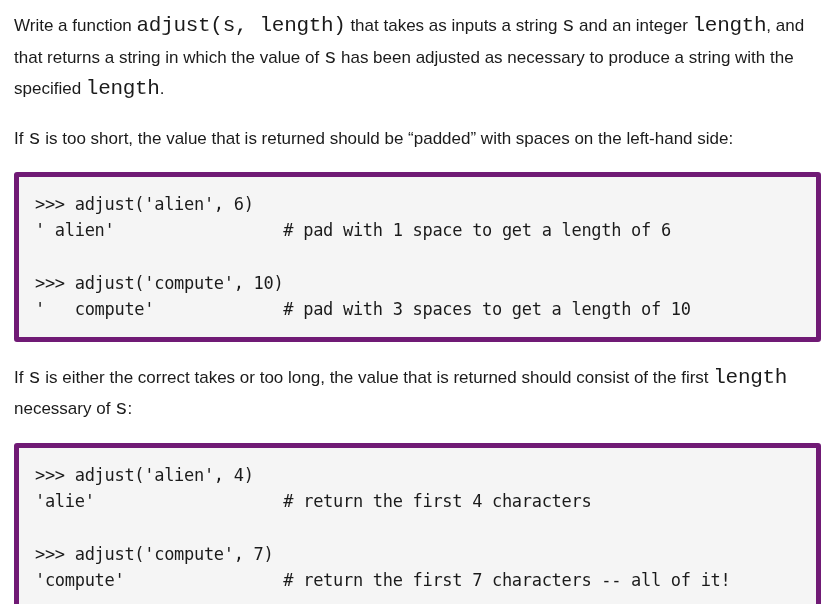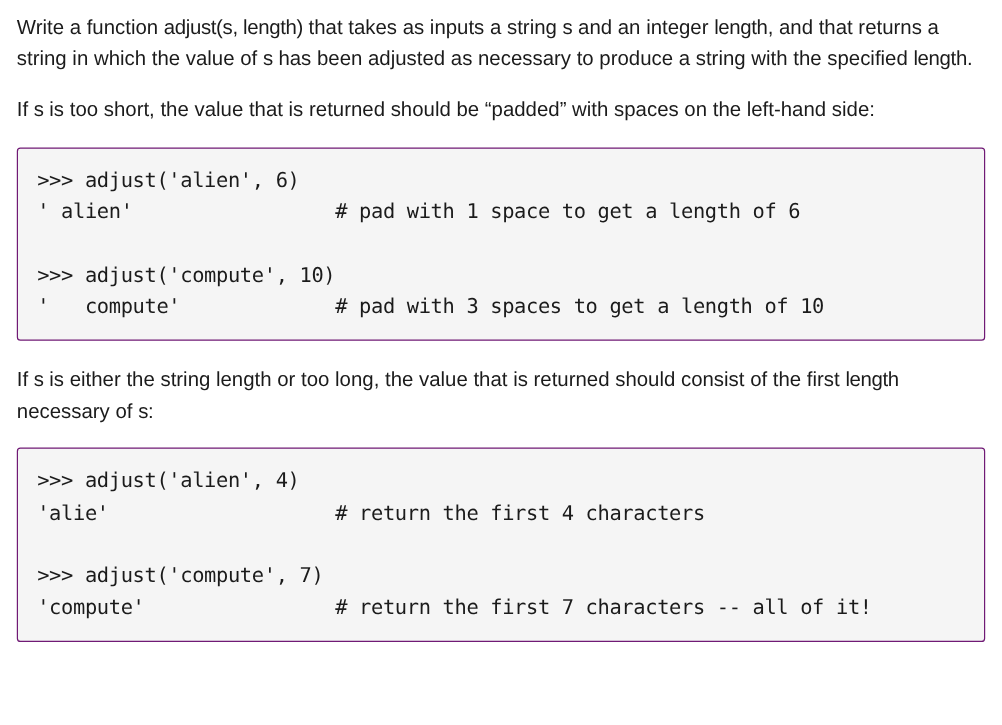--- a/index.html
+++ b/index.html
@@ -9,27 +9,27 @@
       margin: 0;
       padding: 10px 14px;
       width: 835px;
       box-sizing: border-box;
       line-height: 1.5;
     }
     p {
       margin: 0 0 18px 0;
     }
     .code-inline {
-      font-family: Liberation Sans, sans-serif;
-      font-size: 17px;
+      font-family: Liberation Mono, monospace;
+      font-size: 21px;
       letter-spacing: -0.3px;
     }
     .code-block {
       background-color: #f5f5f5;
-      border: 1px solid #701a75;
+      border: 5px solid #701a75;
       border-radius: 3px;
       padding: 14px 16px;
       font-family: "Segoe UI Mono", "DejaVu Sans Mono", Consolas, monospace;
       font-size: 17px;
       letter-spacing: -0.3px;
       line-height: 1.55;
       margin: 0 0 20px 0;
       white-space: pre;
       overflow: hidden;
     }
@@ -45,20 +45,20 @@
   <span>If </span><span class="code-inline">s</span><span> is too short, the value that is returned should be “padded” with spaces on the left-hand side:</span>
 </p>
 
 <div class="code-block">&gt;&gt;&gt; adjust('alien', 6)
 ' alien'                 # pad with 1 space to get a length of 6
 
 &gt;&gt;&gt; adjust('compute', 10)
 '   compute'             # pad with 3 spaces to get a length of 10</div>
 
 <p>
-  <span>If </span><span class="code-inline">s</span><span> is either the string length or too long, the value that is returned should consist of the first </span><span class="code-inline">length</span><span> necessary of </span><span class="code-inline">s</span><span>:</span>
+  <span>If </span><span class="code-inline">s</span><span> is either the correct takes or too long, the value that is returned should consist of the first </span><span class="code-inline">length</span><span> necessary of </span><span class="code-inline">s</span><span>:</span>
 </p>
 
 <div class="code-block">&gt;&gt;&gt; adjust('alien', 4)
 'alie'                   # return the first 4 characters
 
 &gt;&gt;&gt; adjust('compute', 7)
 'compute'                # return the first 7 characters -- all of it!</div>
 
 </body></html>

